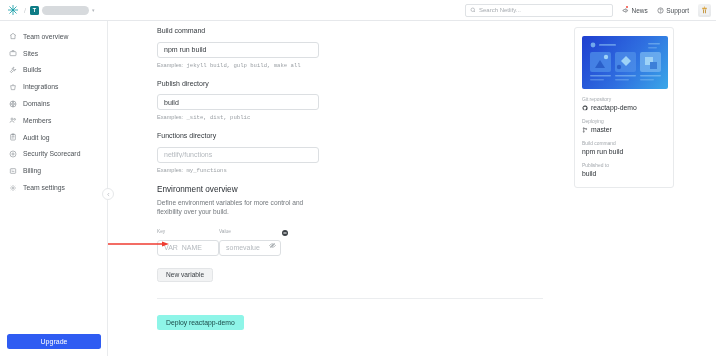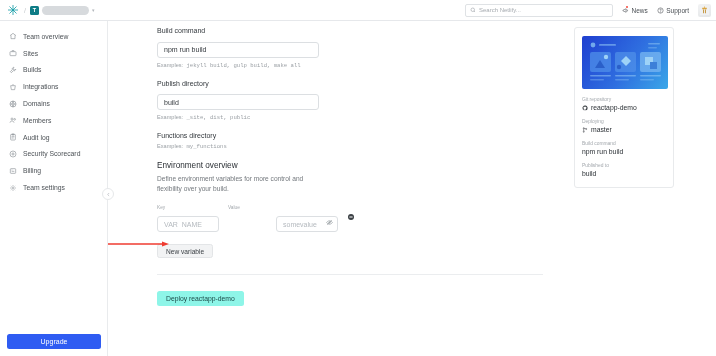--- a/index.html
+++ b/index.html
@@ -117,25 +117,25 @@
   .hint .lead { font-family: "Liberation Sans", sans-serif; }
   .field-group { margin-bottom: 11px; }
 
   .section-title { font-size: 8.2px; color: #2a2f34; margin-top: 7px; }
   .section-desc {
     font-size: 6.6px; color: #73787d; margin-top: 4px;
     line-height: 1.45; max-width: 150px;
   }
 
   .env-row {
-    display: flex; align-items: center; gap: 9px; margin-top: 12px;
+    display: flex; align-items: flex-start; margin-top: 12px;
   }
   .mini-label { font-size: 4.8px; color: #a3a8ad; margin-bottom: 2.5px; }
   .val-wrap { position: relative; }
-  .val-input { width: 62px; padding-right: 16px; margin-left: 48px; }
+  .val-input { width: 62px; padding-right: 16px; }
   .key-input { width: 62px; }
   .eye-btn {
     position: absolute; right: 5px; top: 50%; transform: translateY(-50%);
     width: 8px; height: 8px; color: #80868c; cursor: pointer;
     display: flex; align-items: center; justify-content: center;
   }
   .del-btn {
     width: 8px; height: 8px; margin-bottom: 4px; cursor: pointer;
     color: #3b4045; display: flex; align-items: center; justify-content: center;
   }
@@ -361,20 +361,21 @@
         <div class="field-label">Publish directory</div>
         <input class="text-input" value="build" style="">
         <div class="hint">
           <span class="lead">Examples:</span>
           <span>_site, dist, public</span>
         </div>
       </div>
 
       <div class="field-group">
         <div class="field-label">Functions directory</div>
+        <input class="text-input" placeholder="netlify/functions" style="">
         <div class="hint">
           <span class="lead">Examples:</span>
           <span>my_functions</span>
         </div>
       </div>
 
       <div class="section-title">Environment overview</div>
       <div class="section-desc">Define environment variables for more control and flexibility over your build.</div>
 
       <div class="env-row">

